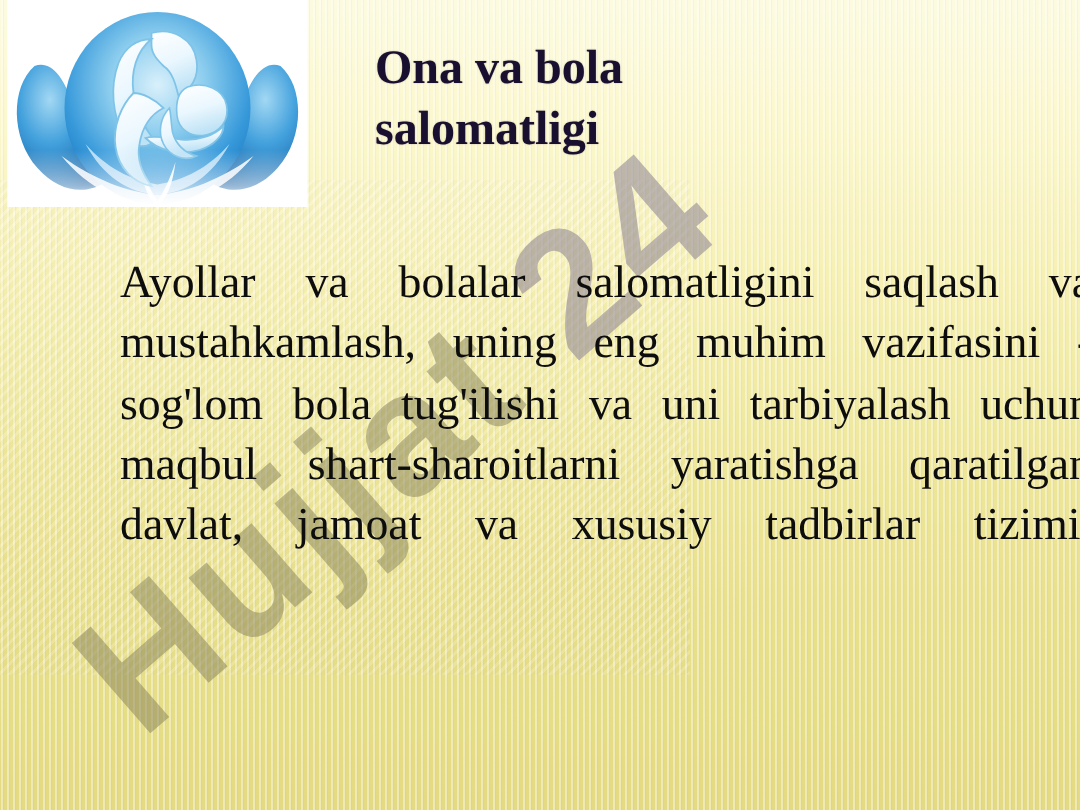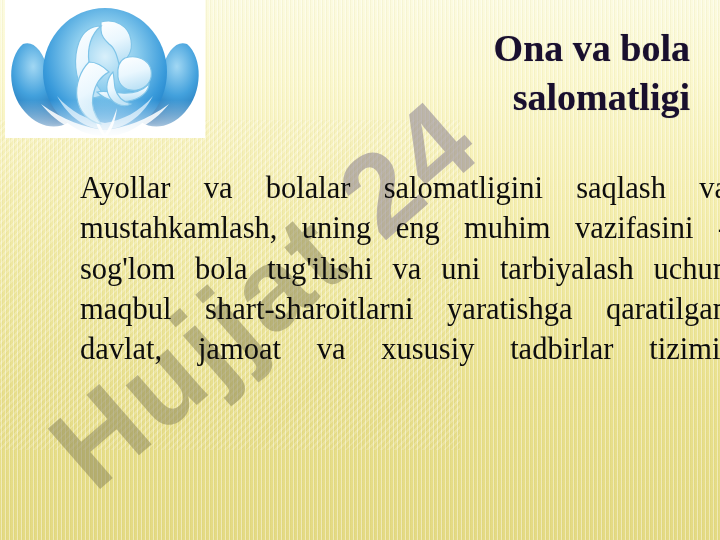--- a/index.html
+++ b/index.html
@@ -106,24 +106,24 @@
     width: 200px;
     height: 138px;
   }
 
   
   .title {
     position: absolute;
     left: 250px;
     top: 24px;
     width: 440px;
-    text-align: right;
+    text-align: left;
     font-family: "Liberation Serif", serif;
     font-weight: bold;
-    font-size: 38px;
+    font-size: 32px;
     line-height: 1.28;
     color: #190f2e;
     text-shadow: 0 0 1px rgba(25,15,46,0.35);
   }
 
   
   .body-text {
     position: absolute;
     left: 44px;
     top: 168px;

